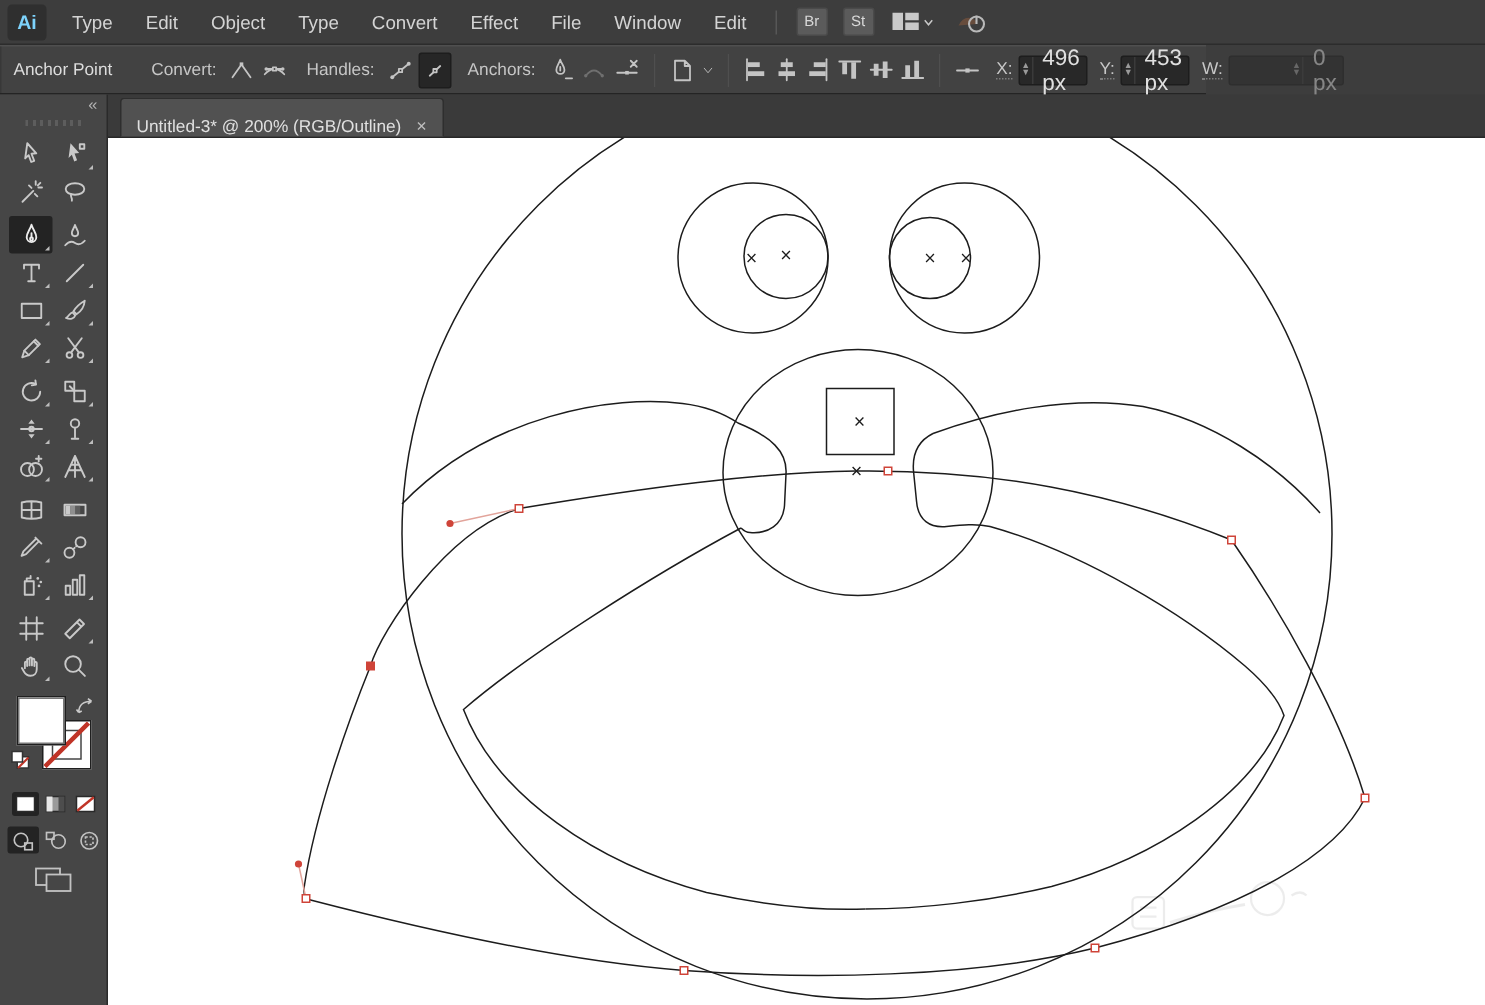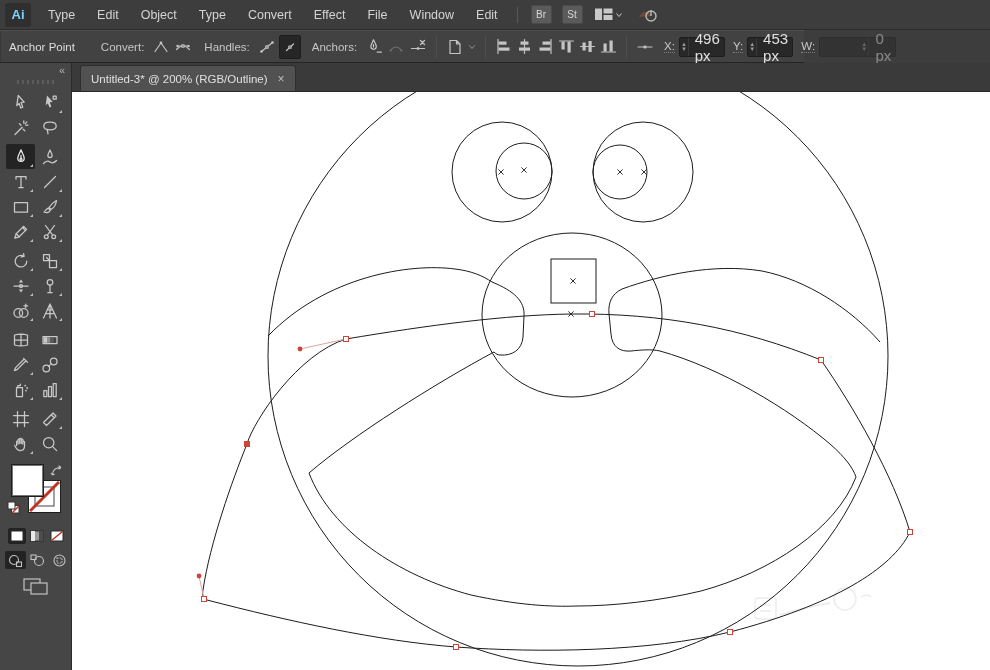--- a/index.html
+++ b/index.html
@@ -38,21 +38,21 @@
   .stp { width:13px; height:100%; border-right:1px solid #3a3a3a; display:flex; flex-direction:column;
     align-items:center; justify-content:center; color:#9a9a9a; font-size:6px; line-height:5px; }
   .stp::before { content:"▲"; } .stp::after { content:"▼"; }
   .val { color:#e0e0e0; font-size:15px; padding-left:6px; }
   .valbox.dis { opacity:.45;padding-left:40px; }
 
   
   .tabbar { position:absolute; left:72px; top:63px; width:918px; height:29px; background:#3a3a3a;
     border-bottom:1px solid #272727; display:flex; align-items:flex-end; }
   .tab { height:26px; margin-left:8px; background:#515151; border:1px solid #2e2e2e; border-bottom:none;
-    border-radius:3px 3px 0 0; display:flex; align-items:center; padding:0 10px; }
+    border-radius:3px 3px 0 0; display:flex; align-items:flex-end; padding:0 10px; }
   .tab-title { color:#e0e0e0; font-size:11.5px; white-space:nowrap; }
   .tab-close { color:#bdbdbd; font-size:12px; margin-left:10px; cursor:default; }
 
   
   .toolpanel { position:absolute; left:0; top:63px; width:72px; height:607px; background:#464646;
     border-right:1px solid #2a2a2a; }
   .collapse { color:#b5b5b5; font-size:11px; text-align:right; padding:1px 6px 0 0; height:14px; }
   .gripdots { width:38px; height:4px; margin:3px auto 6px auto;
     background:repeating-linear-gradient(90deg,#5d5d5d 0 2px,transparent 2px 5px); }
   .tools { display:flex; flex-wrap:wrap; width:62px; margin-left:6px; }

